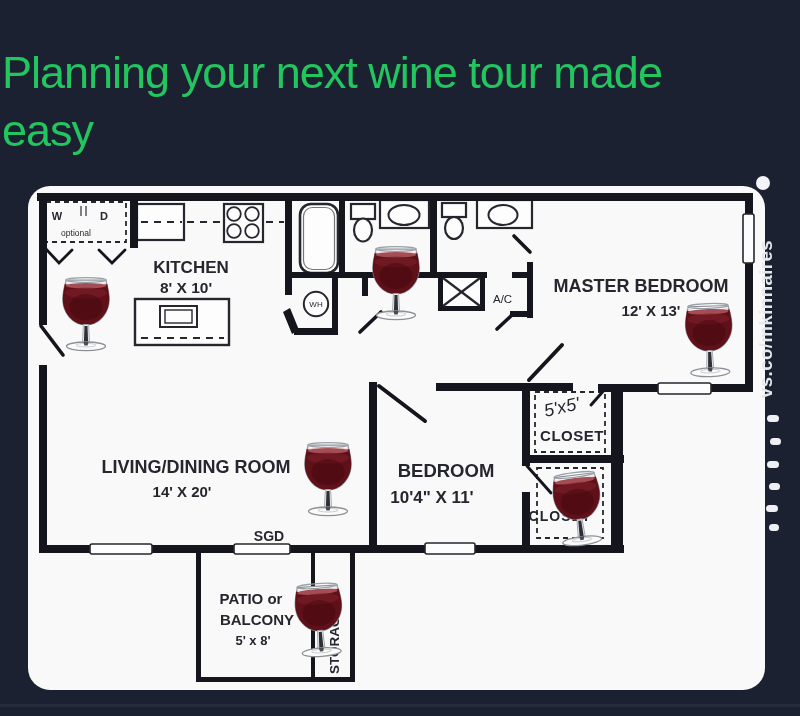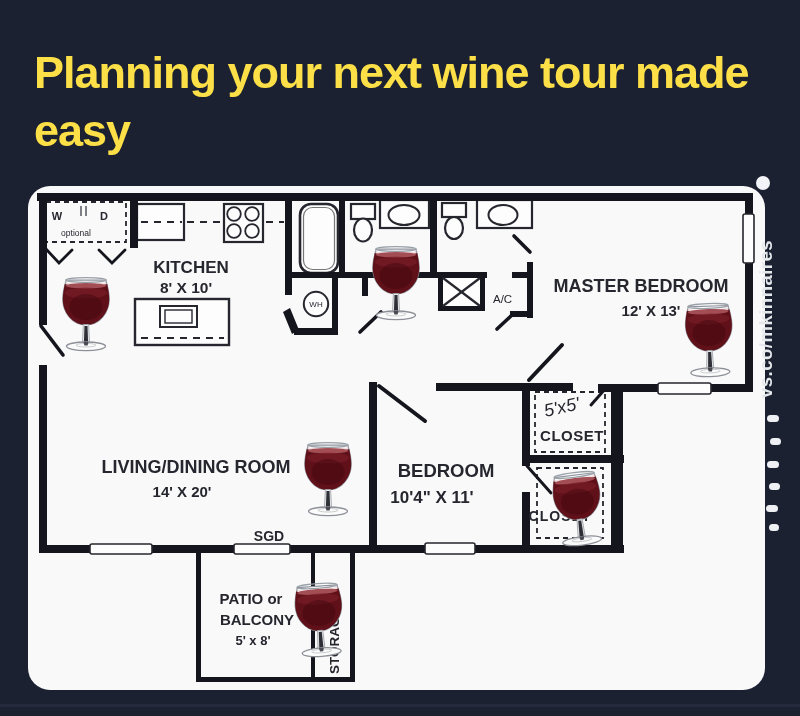--- a/index.html
+++ b/index.html
@@ -1,19 +1,19 @@
 <!DOCTYPE html>
 <html><head>
 <meta charset="utf-8">
 <style>
   html,body{margin:0;padding:0;background:#1b2130;}
   #stage{position:relative;width:800px;height:716px;background:#1b2130;overflow:hidden;
          font-family:"Liberation Sans", sans-serif;}
-  #caption{position:absolute;left:34px;top:44px;font-size:45px;line-height:58px;
-           color:#fde047;letter-spacing:-1.0px;font-weight:700;}
+  #caption{position:absolute;left:2px;top:44px;font-size:45px;line-height:58px;
+           color:#22c55e;letter-spacing:-1.0px;font-weight:400;}
 </style>
 </head>
 <body>
 <div id="stage">
   <div id="caption">Planning your next wine tour made<br>easy</div>
   <svg id="plan" width="800" height="716" viewBox="0 0 800 716" style="position:absolute;left:0;top:0;">
     <defs>
       <g id="wineglass">
         <path d="M-19.8,1.2 C-21.5,7 -23.2,13 -23.2,20 C-23.2,33.5 -14,43.5 -4.5,45.5 L4.5,45.5
                  C14,43.5 23.2,33.5 23.2,20 C23.2,13 21.5,7 19.8,1.2 Z" fill="#ffffff" stroke="#8e949c" stroke-width="1.2"></path>

